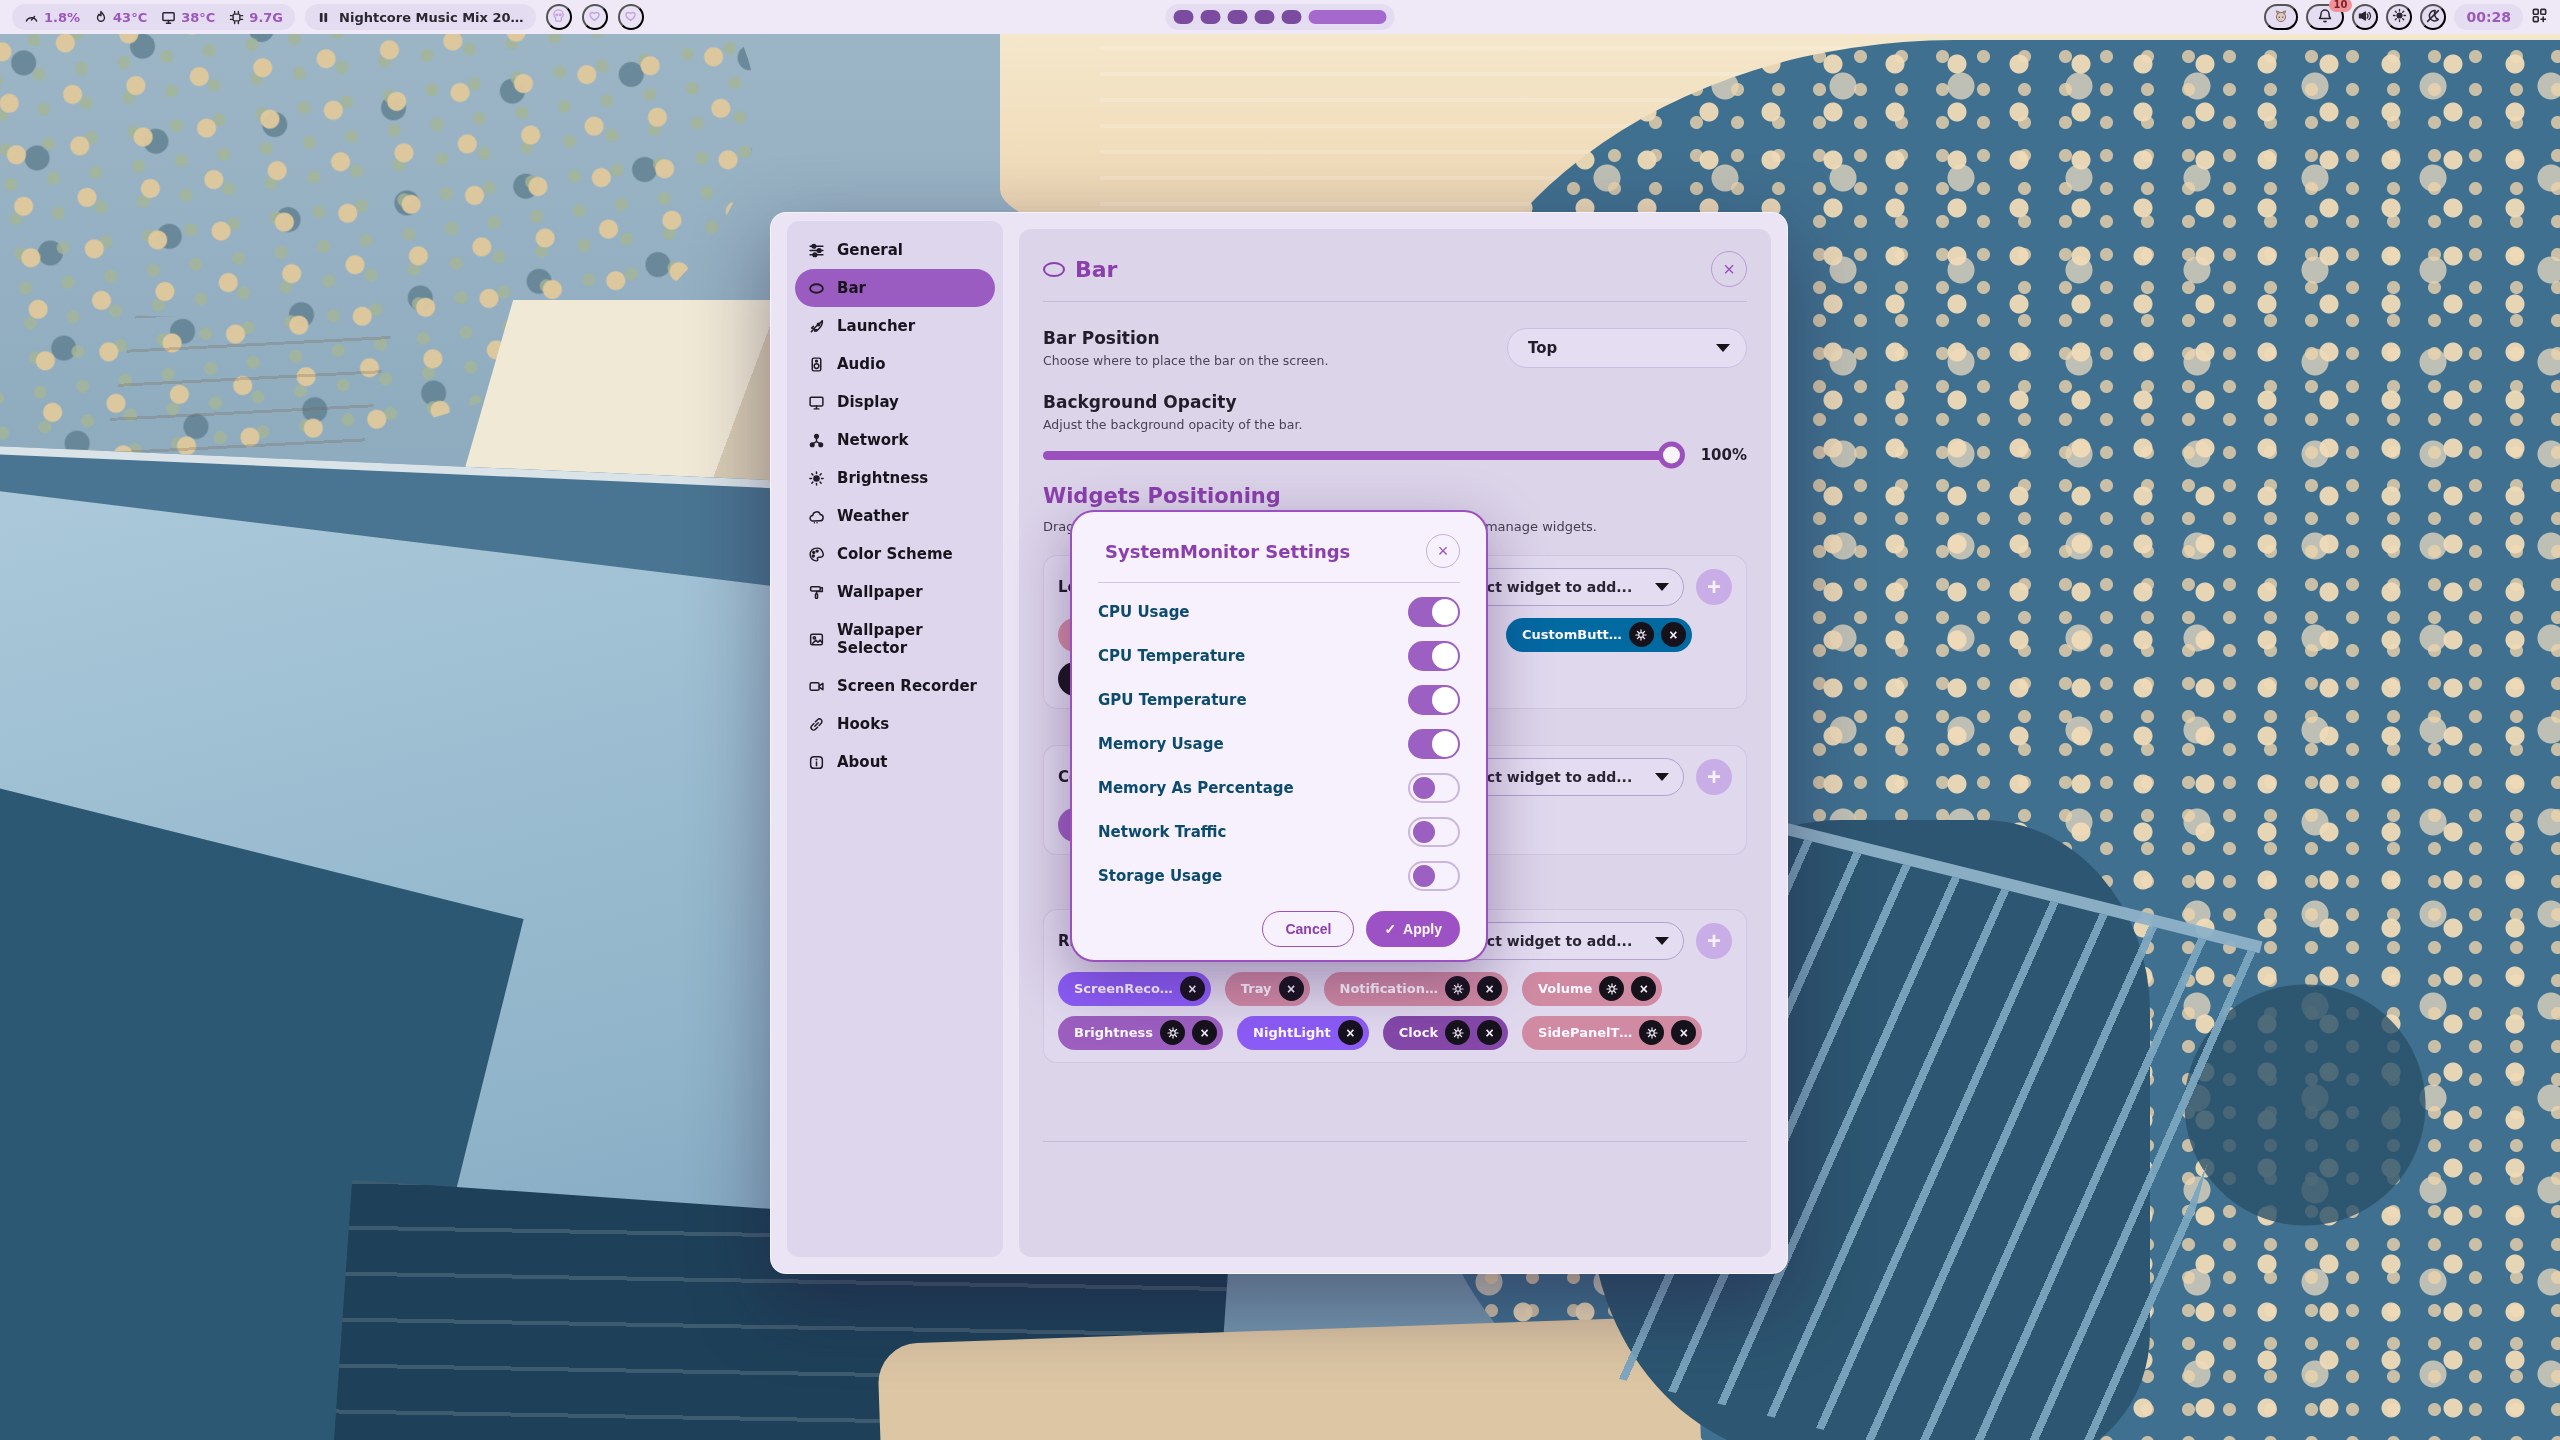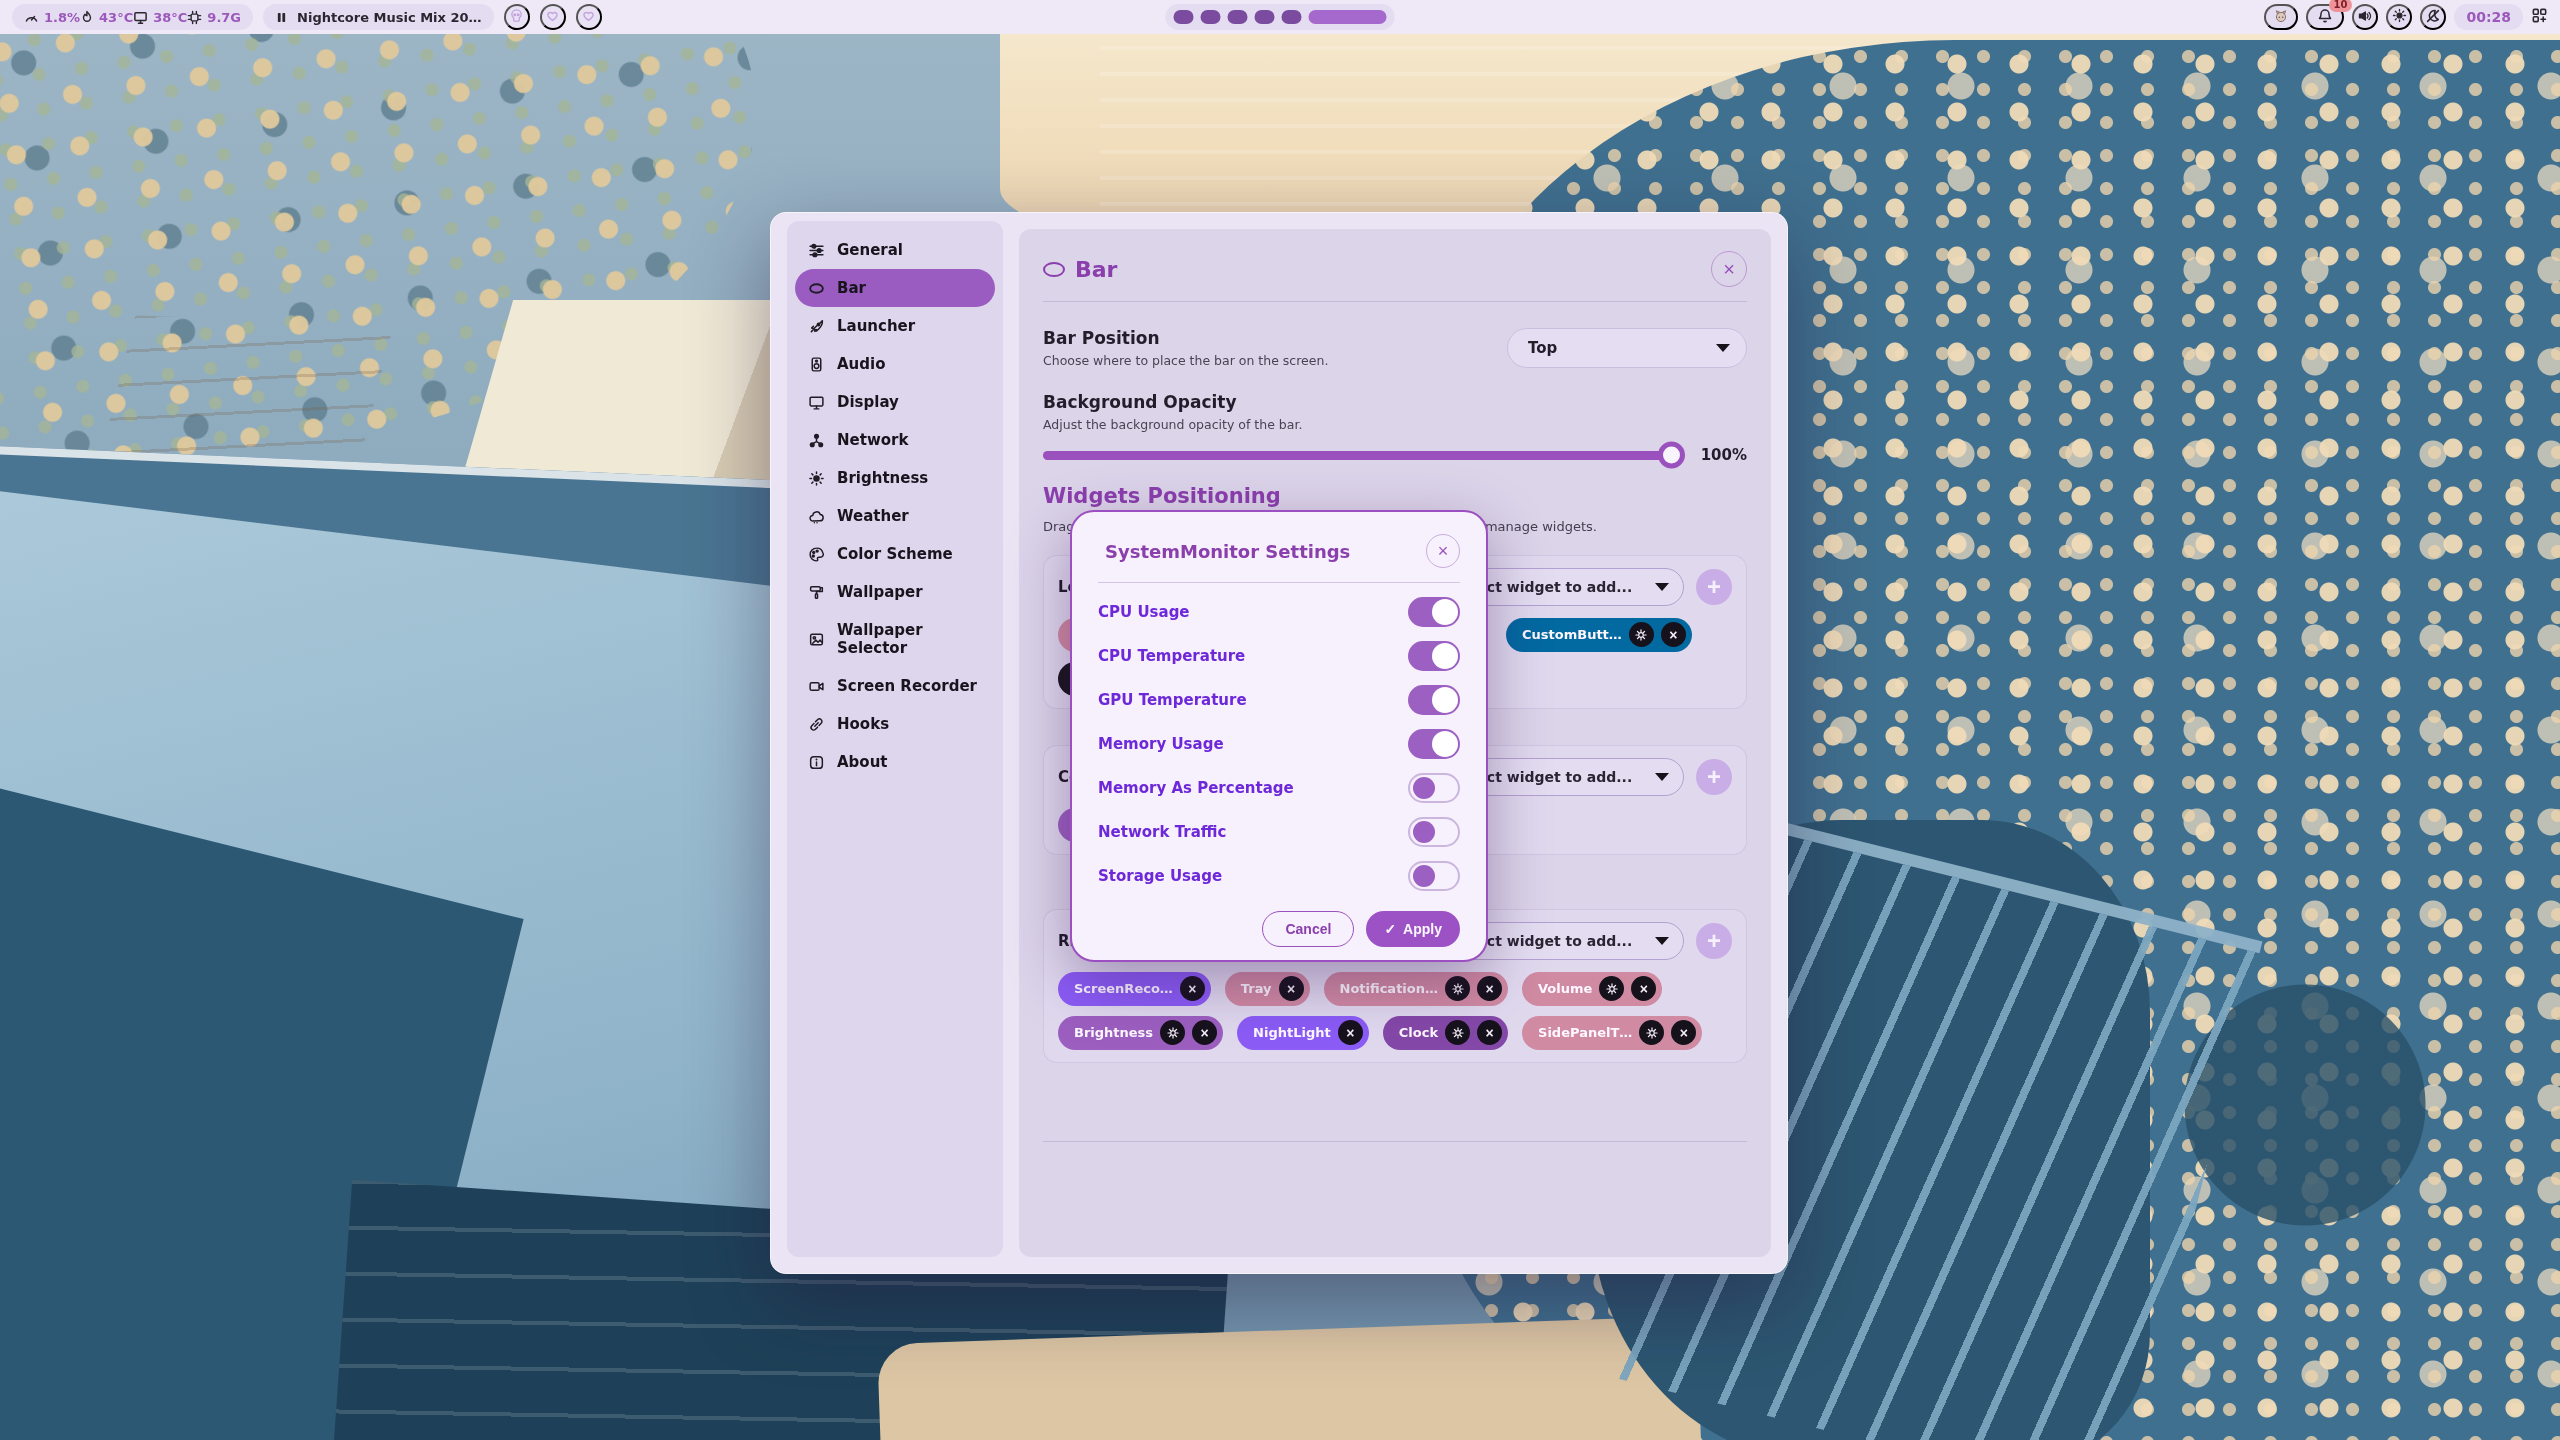--- a/index.html
+++ b/index.html
@@ -47,21 +47,21 @@
       radial-gradient(circle, rgba(236,212,172,.8) 0 6px, transparent 7px),
       radial-gradient(circle, rgba(244,226,196,.7) 0 13px, transparent 14px);
     background-size:100% 100%, 100% 100%, 62px 48px, 41px 33px, 118px 92px;
     border-radius:42% 0 0 30% / 28% 0 0 22%; }
 
   
   .topbar { position:absolute; left:0; top:0; width:2560px; height:34px; background:#efe9f7; z-index:40;
     display:flex; align-items:center; padding:0 12px; }
   .tb-left { display:flex; align-items:center; gap:10px; }
   .pill { background:#e4dcf1; border-radius:14px; height:26px; display:flex; align-items:center; padding:0 12px; }
-  .stats-pill { }
+  .stats-pill { gap:14px; }
   .stat { display:flex; align-items:center; gap:5px; font-size:13px; font-weight:bold; color:#9c59bb; }
   .ticon { display:flex; color:#2b2731; }
   .media-pill { gap:9px; }
   .media-title { font-size:13px; font-weight:bold; color:#2b2731; }
   .circle-btn { width:26px; height:26px; border-radius:50%; background:#e9e2f4; display:flex; align-items:center; justify-content:center; color:#c2a3dd; }
   .tb-center { position:absolute; left:50%; top:4px; transform:translateX(-50%); }
   .ws-pill { gap:7px; padding:0 8px; }
   .ws-dot { width:20px; height:14px; border-radius:7px; background:#7a4b9e; }
   .ws-active { width:78px; height:14px; border-radius:7px; background:#a568cd; }
   .tb-right { margin-left:auto; display:flex; align-items:center; gap:8px; }
@@ -125,21 +125,21 @@
   .hr-bottom { margin-top:78px; }
 
   
   .modal { position:absolute; left:1070px; top:510px; width:418px; height:452px; background:#f6f1fc;
     border:2px solid #9b4fc0; border-radius:24px; box-shadow:0 20px 60px rgba(55,20,85,.38); z-index:20; padding:22px 26px; }
   .modal-head { display:flex; align-items:center;margin-left:7px; }
   .modal-title { font-size:18px; font-weight:bold; color:#8b3fad; }
   .modal-close { margin-left:auto; width:34px; height:34px; border-radius:50%; border:1.5px solid #c9aedd; color:#9b51bd; font-size:18px; display:flex; align-items:center; justify-content:center; background:none; }
   .modal-hr { height:1px; background:#d5c4e6; margin-top:14px; }
   .m-row { display:flex; align-items:center; justify-content:space-between; margin-top:14px; height:30px; }
-  .m-label { font-size:15px; font-weight:bold; color:#6d28d9; }
+  .m-label { font-size:15px; font-weight:bold; color:#0c4a6e; }
   .toggle { position:relative; width:52px; height:30px; border-radius:15px; }
   .toggle.on { background:#9c5fc2; }
   .toggle.on .knob { position:absolute; right:2px; top:2px; width:26px; height:26px; border-radius:50%; background:#ffffff; }
   .toggle.off { border:2px solid #cbb6de; background:transparent; }
   .toggle.off .knob { position:absolute; left:3px; top:2px; width:22px; height:22px; border-radius:50%; background:#9c5fc2; }
   .m-buttons { display:flex; justify-content:flex-end; gap:12px; margin-top:20px; }
   .btn-cancel { height:36px; padding:0 22px; border-radius:18px; border:1.5px solid #9b51bd; color:#8b3fad; font-size:14px; font-weight:bold; background:rgba(246,241,252,.6); }
   .btn-apply { height:36px; padding:0 18px; border-radius:18px; border:none; background:#9c52c4; color:#fbf7ff; font-size:14px; font-weight:bold; display:flex; align-items:center; gap:7px; }
 </style>
 </head>

